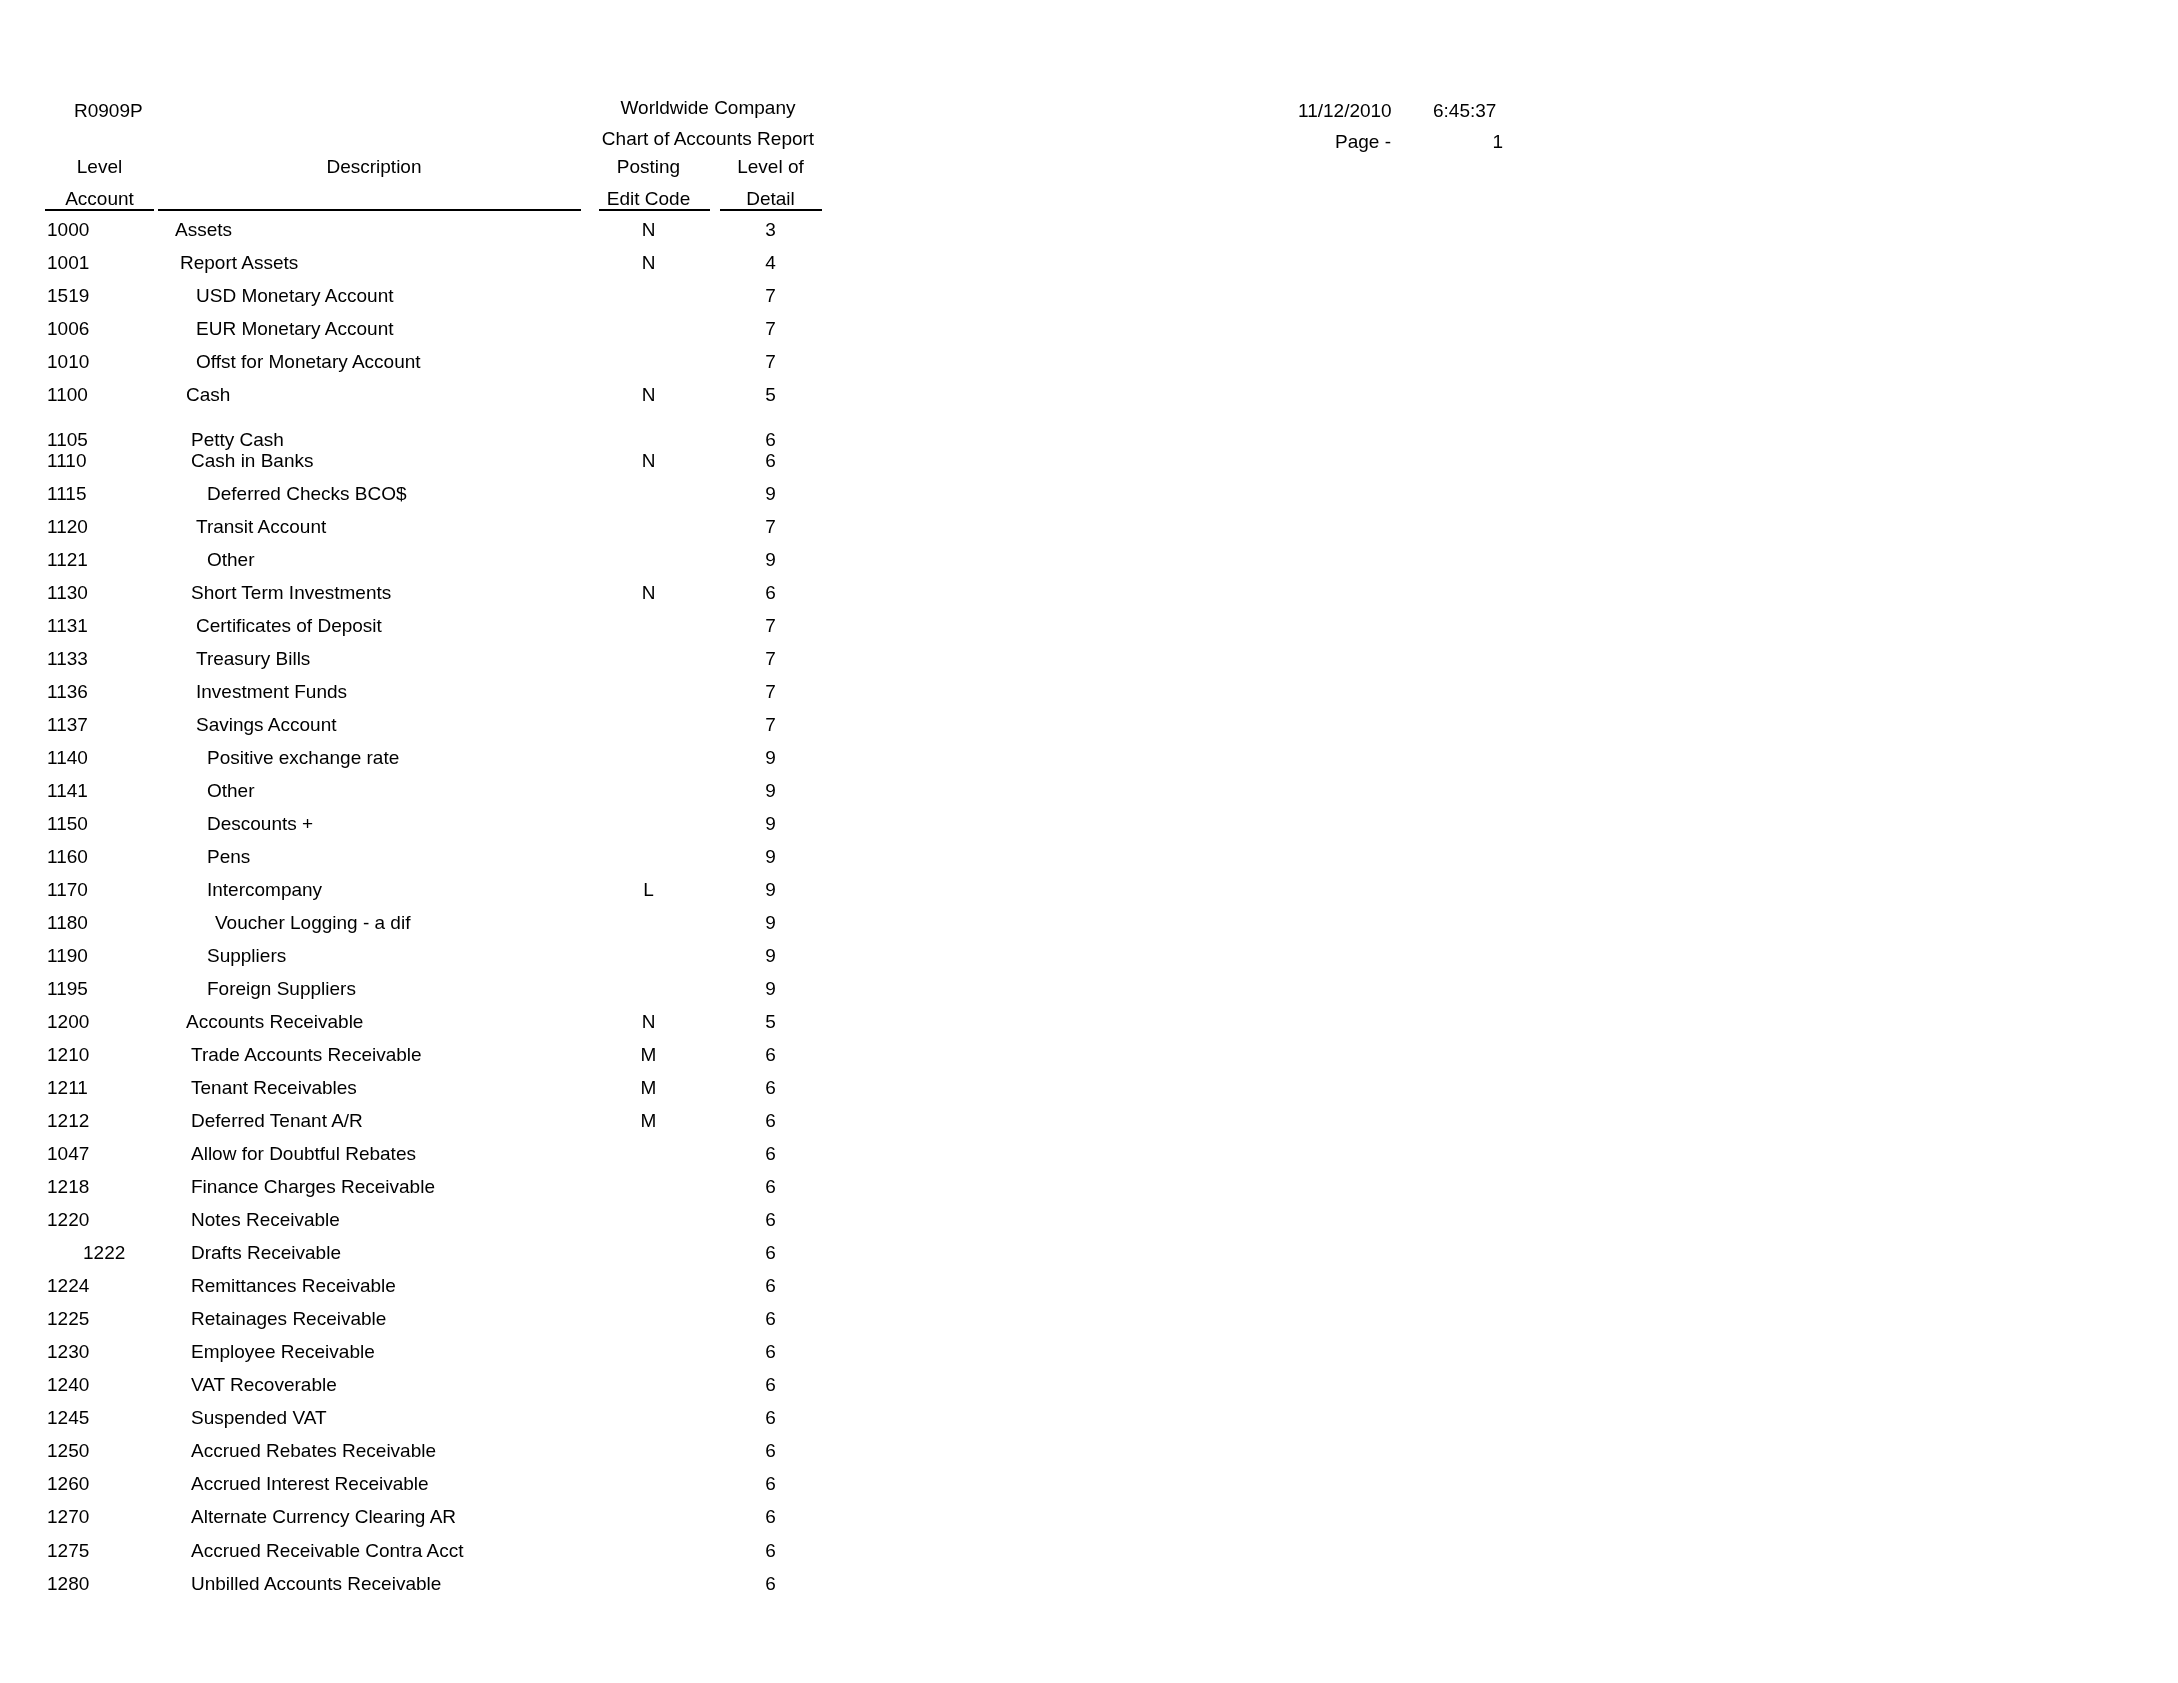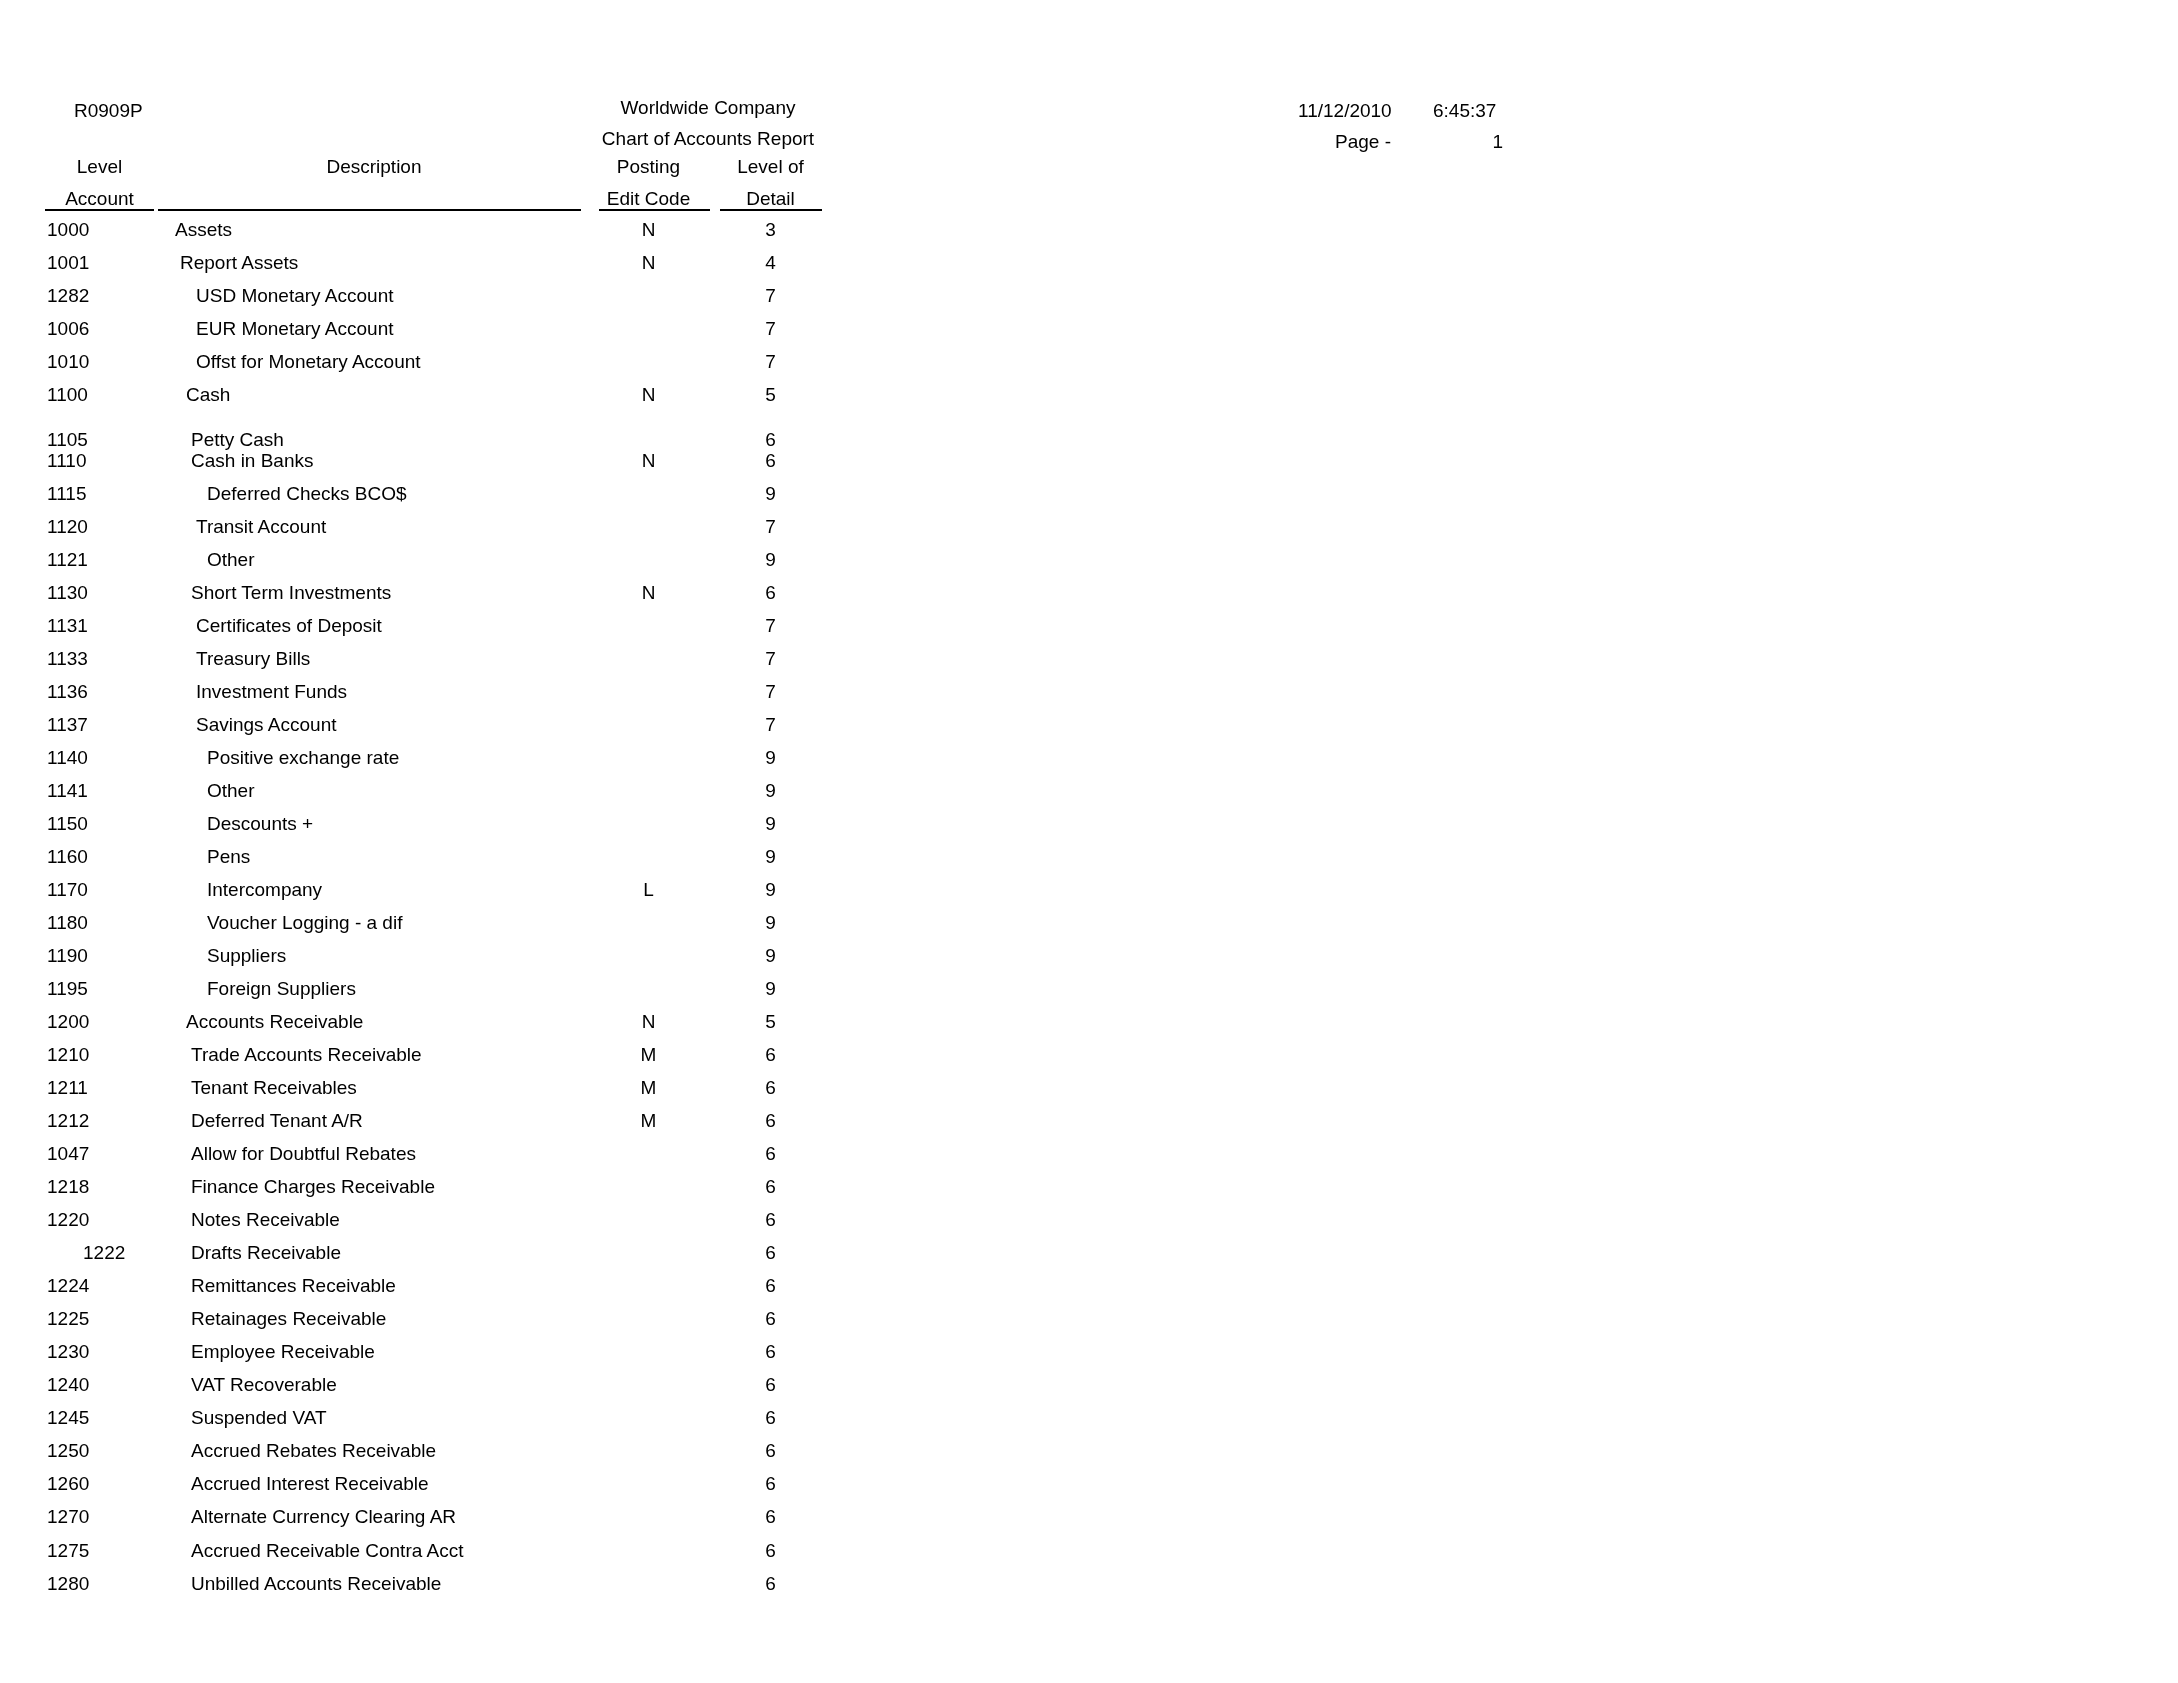--- a/index.html
+++ b/index.html
@@ -58,21 +58,21 @@
       <span class="cell center" style="left:593px; width:111px;">N</span>
       <span class="cell center" style="left:718px; width:105px;">3</span>
     </div>
       <div class="row txt" style="top: 250px;">
       <span class="cell" style="left:47px;">1001</span>
       <span class="cell" style="left: 180px;">Report Assets</span>
       <span class="cell center" style="left:593px; width:111px;">N</span>
       <span class="cell center" style="left:718px; width:105px;">4</span>
     </div>
       <div class="row txt" style="top: 283px;">
-      <span class="cell" style="left:47px;">1282</span>
+      <span class="cell" style="left:47px;">1519</span>
       <span class="cell" style="left: 196px;">USD Monetary Account</span>
       <span class="cell center" style="left:593px; width:111px;"></span>
       <span class="cell center" style="left:718px; width:105px;">7</span>
     </div>
       <div class="row txt" style="top: 316px;">
       <span class="cell" style="left:47px;">1006</span>
       <span class="cell" style="left: 196px;">EUR Monetary Account</span>
       <span class="cell center" style="left:593px; width:111px;"></span>
       <span class="cell center" style="left:718px; width:105px;">7</span>
     </div>
@@ -173,21 +173,21 @@
       <span class="cell center" style="left:718px; width:105px;">9</span>
     </div>
       <div class="row txt" style="top: 877px;">
       <span class="cell" style="left:47px;">1170</span>
       <span class="cell" style="left: 207px;">Intercompany</span>
       <span class="cell center" style="left:593px; width:111px;">L</span>
       <span class="cell center" style="left:718px; width:105px;">9</span>
     </div>
       <div class="row txt" style="top: 910px;">
       <span class="cell" style="left:47px;">1180</span>
-      <span class="cell" style="left: 207px; text-align: center;">Voucher Logging - a dif</span>
+      <span class="cell" style="left: 215px; text-align: center;">Voucher Logging - a dif</span>
       <span class="cell center" style="left:593px; width:111px;"></span>
       <span class="cell center" style="left:718px; width:105px;">9</span>
     </div>
       <div class="row txt" style="top: 943px;">
       <span class="cell" style="left:47px;">1190</span>
       <span class="cell" style="left: 207px;">Suppliers</span>
       <span class="cell center" style="left:593px; width:111px;"></span>
       <span class="cell center" style="left:718px; width:105px;">9</span>
     </div>
       <div class="row txt" style="top: 976px;">

